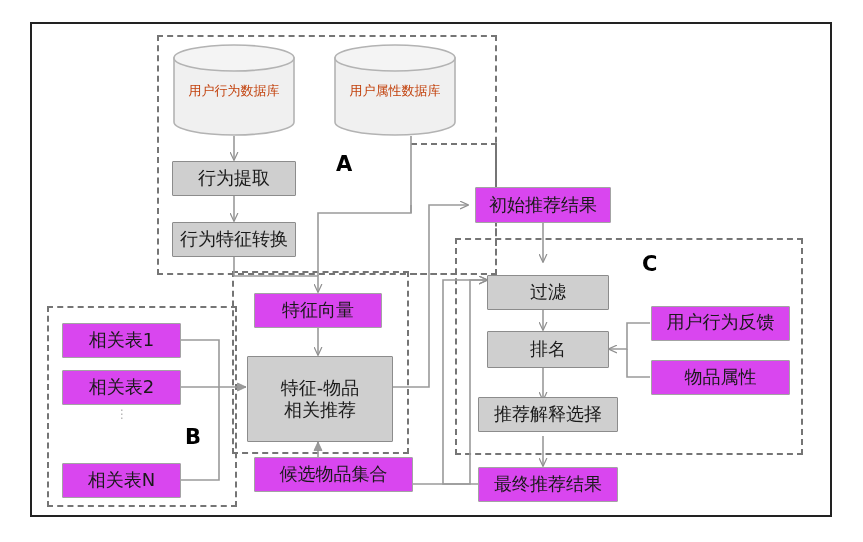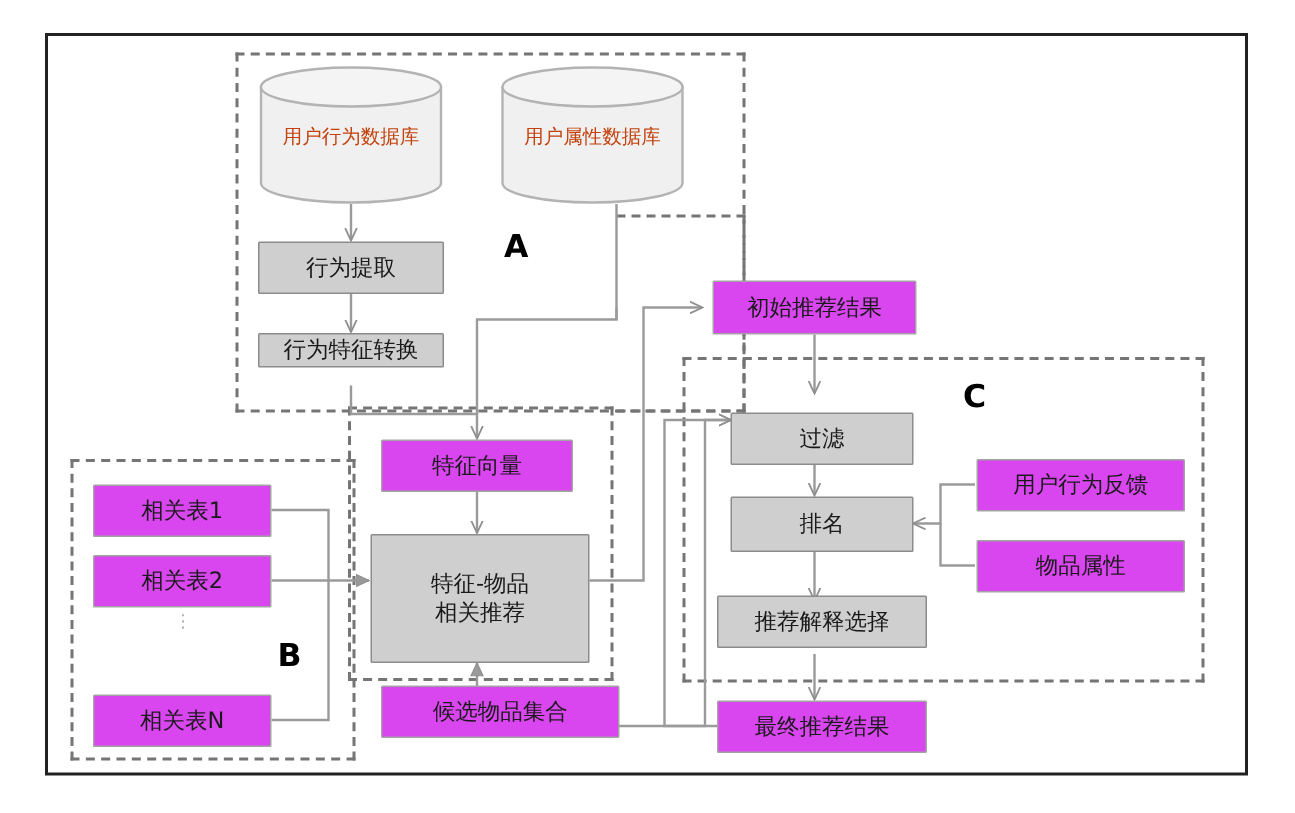--- a/index.html
+++ b/index.html
@@ -32,21 +32,21 @@
     height: 542px;
     pointer-events: none;
   }
   .node {
     position: absolute;
     box-sizing: border-box;
     display: flex;
     align-items: center;
     justify-content: center;
     text-align: center;
-    font-size: 15px;
+    font-size: 18px;
     color: #1a1a1a;
     line-height: 1.25;
     border: 1px solid #9a9a9a;
     border-radius: 1px;
     white-space: pre-line;
   }
   .node.light {
     background: #d946ef;
     border-color: #a3a3a3;
   }
@@ -160,21 +160,21 @@
   <div class="cylinder" style="left:333px; top:44px; width:124px; height:92px;">
     <svg width="124" height="92" viewBox="0 0 124 92">
       <path d="M2,14 L2,78 A60,13 0 0 0 122,78 L122,14 Z" fill="#f0f0f0" stroke="#b3b3b3" stroke-width="1.6"></path>
       <ellipse cx="62" cy="14" rx="60" ry="13" fill="#f4f4f4" stroke="#b3b3b3" stroke-width="1.6"></ellipse>
     </svg>
     <div class="cyl-label" style="top:38px; left:0;">用户属性数据库</div>
   </div>
 
   <div class="node dark" style="left:172px; top:161px; width:124px; height:35px;">行为提取</div>
 
-  <div class="node dark" style="left:172px; top:222px; width:124px; height:23px;">行为特征转换</div>
+  <div class="node dark" style="left:172px; top:222px; width:124px; height:35px;">行为特征转换</div>
 
   <div class="node light" style="left:254px; top:293px; width:128px; height:35px;">特征向量</div>
 
   <div class="node dark" style="left:247px; top:356px; width:146px; height:86px;">特征-物品
 相关推荐</div>
 
   <div class="node light" style="left:254px; top:457px; width:159px; height:35px;">候选物品集合</div>
 
   <div class="node light" style="left:62px; top:323px; width:119px; height:35px;">相关表1</div>
 
@@ -187,21 +187,21 @@
   <div class="node light" style="left:475px; top:187px; width:136px; height:36px;">初始推荐结果</div>
 
   <div class="node dark" style="left:487px; top:263px; width:122px; height:35px;margin-top:12px;">过滤</div>
 
   <div class="node dark" style="left:487px; top:331px; width:122px; height:37px;">排名</div>
 
   <div class="node dark" style="left:478px; top:397px; width:140px; height:35px;">推荐解释选择</div>
 
   <div class="node light" style="left:478px; top:467px; width:140px; height:35px;text-align:center;">最终推荐结果</div>
 
-  <div class="node light" style="left:651px; top:306px; width:139px; height:35px;">用户行为反馈</div>
+  <div class="node light" style="left:651px; top:306px; width:139px; height:35px;font-family:Liberation Mono, monospace;">用户行为反馈</div>
 
   <div class="node light" style="left:651px; top:360px; width:139px; height:35px;">物品属性</div>
 
   <div class="group-label" style="left:336px; top:152px;">A</div>
   <div class="group-label" style="left:185px; top:425px;">B</div>
   <div class="group-label" style="left:642px; top:252px;">C</div>
 
 </div>
 
 </body></html>

